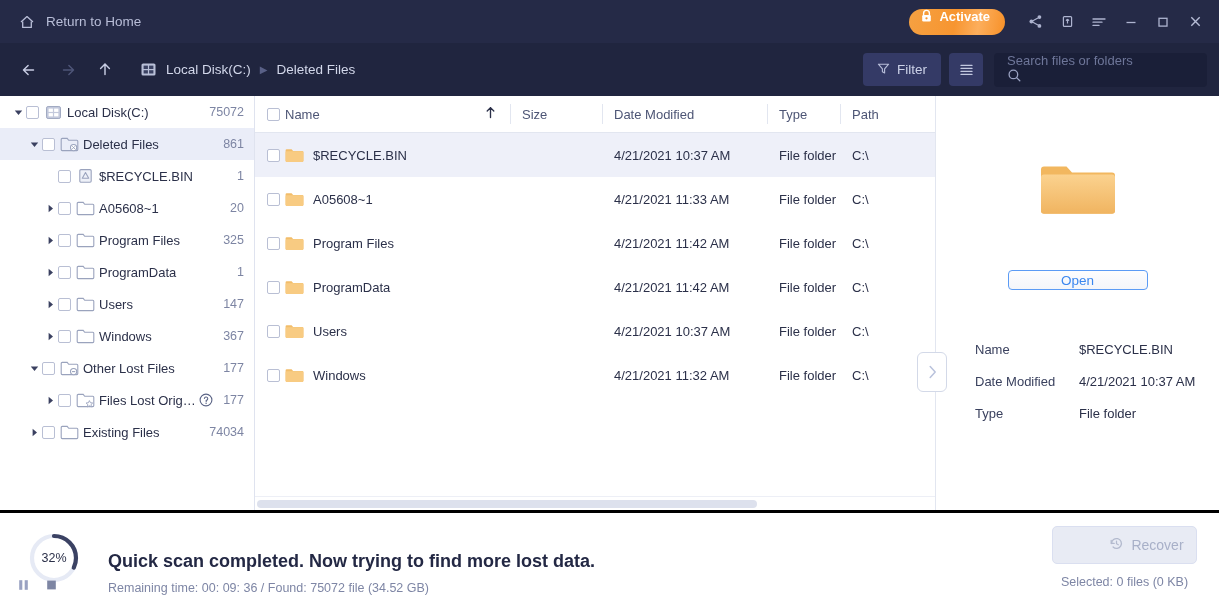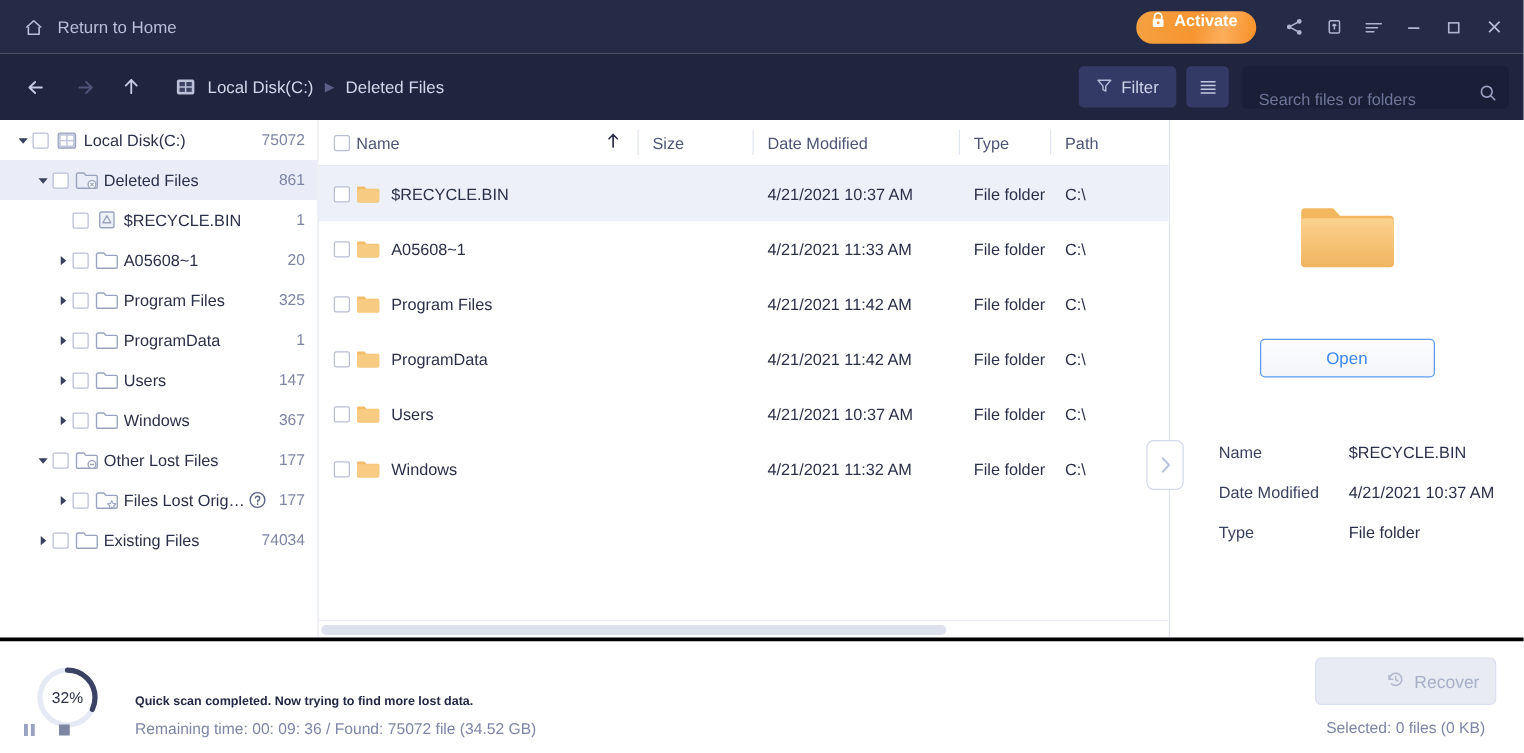--- a/index.html
+++ b/index.html
@@ -60,22 +60,23 @@
     background: #343a66; border-radius: 4px; height: 33px; padding: 0 14px;
     color: #ccd2e8; font-size: 13.5px; cursor: pointer; border: none;
   }
   .view-btn {
     background: #343a66; border-radius: 4px; width: 34px; height: 33px;
     margin-left: 8px; display: flex; align-items: center; justify-content: center;
     cursor: pointer;
   }
   .search-box {
     margin-left: 11px; background: #1a1f38; border-radius: 4px;
-    width: 213px; height: 34px; display: flex; align-items: flex-end;
+    width: 213px; height: 34px; display: flex; align-items: flex-start;
     padding: 0 11px 0 13px;
+    flex-direction: column;
   }
   .search-box input {
     flex: 1; background: transparent; border: none; outline: none;
     color: #c9cee5; font-size: 13px; font-family: inherit;
   }
   .search-box input::placeholder { color: #6e7699; }
 
   
   .body-row { flex: 1; display: flex; min-height: 0; position: relative; }
 
@@ -137,21 +138,21 @@
   }
 
   
   .preview {
     width: 284px; flex: 0 0 284px; background: #fff;
     border-left: 1px solid #e2e6f0; position: relative;
     display: flex; flex-direction: column; align-items: center;
   }
   .folder-big { margin-top: 63px; }
   .open-btn {
-    margin-top: 45px; width: 140px; height: 31px;
+    margin-top: 45px; width: 140px; height: 20px;
     border: 1px solid #5b9bf5; border-radius: 4px;
     background: linear-gradient(#fdfdfe, #f3f5fa);
     color: #3b87ef; font-size: 13.5px; cursor: pointer;
     font-family: inherit;
   }
   .props { margin-top: 43px; width: 100%; padding: 0 26px 0 39px; }
   .prop-row { display: flex; height: 32px; align-items: center; font-size: 13px; }
   .prop-k { width: 104px; flex: 0 0 104px; color: #3a415e; }
   .prop-v { color: #2b3049; white-space: nowrap; }
   .collapse-btn {
@@ -168,21 +169,21 @@
     padding: 0 22px 0 18px; position: relative;
   }
   .ring-wrap { position: relative; width: 52px; height: 52px; flex: 0 0 52px; margin-left: 10px; }
   .ring-pct {
     position: absolute; inset: 0; display: flex; align-items: center; justify-content: center;
     font-size: 12.5px; color: #2b3049;
   }
   .ctrl-btns { position: absolute; left: 18px; bottom: 7px; display: flex; gap: 17px; }
   .ctrl-btn { cursor: pointer; display: block; }
   .status-texts { margin-left: 28px; }
-  .status-main { font-size: 10px; color: #232844; font-weight: bold; margin-top: 30px; }
+  .status-main { font-size: 18px; color: #232844; font-weight: bold; margin-top: 30px; }
   .status-sub { font-size: 12.5px; color: #7e86a5; margin-top: 9px; }
   .sb-right { margin-left: auto; display: flex; flex-direction: column; align-items: center; }
   .recover-btn {
     width: 145px; height: 38px; border-radius: 5px;
     background: #e8ebf4; border: 1px solid #dadff0;
     color: #a8b0c8; font-size: 14px; cursor: default;
     display: flex; align-items: center; justify-content: center; gap: 7px;
     font-family: inherit;
     padding-left: 44px;
   }

